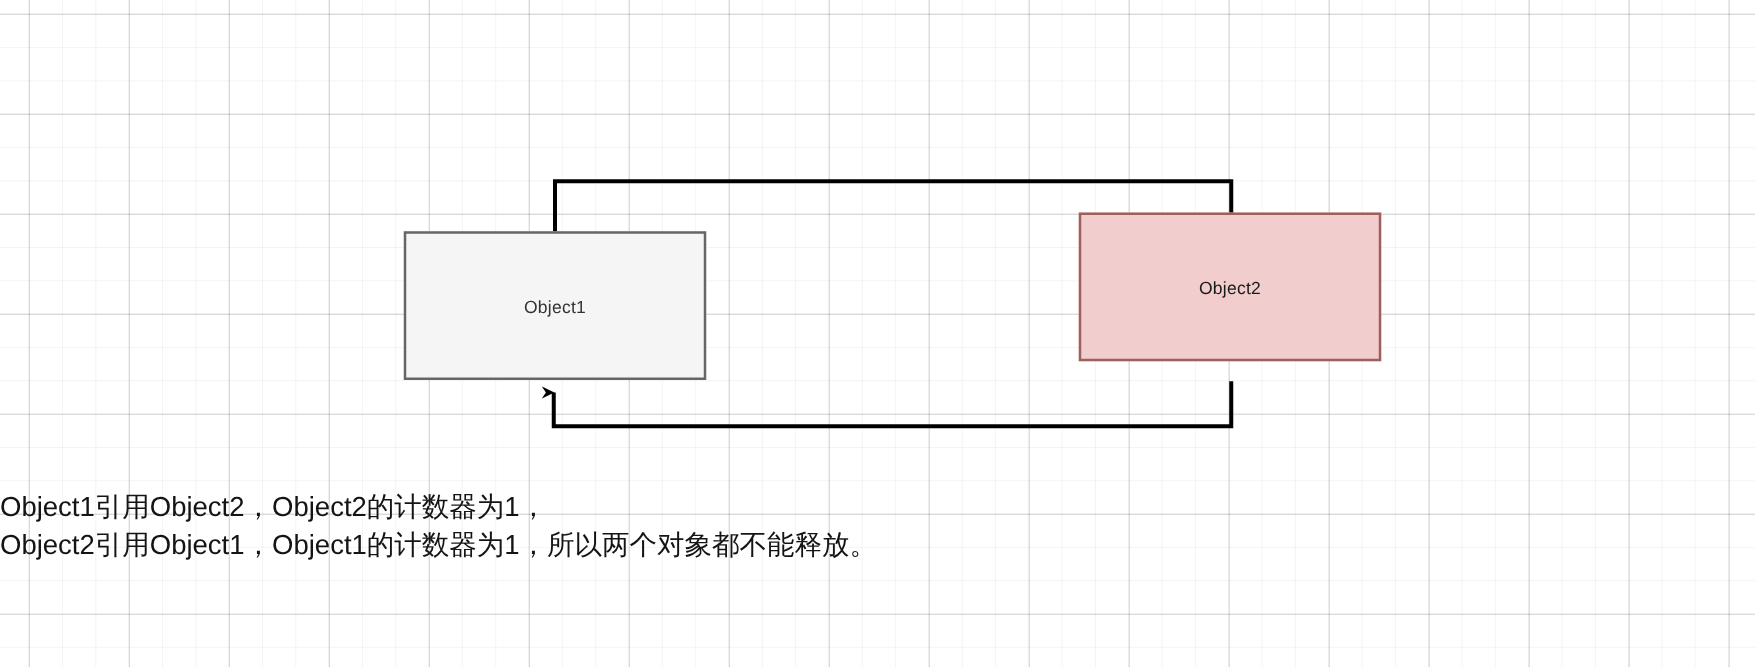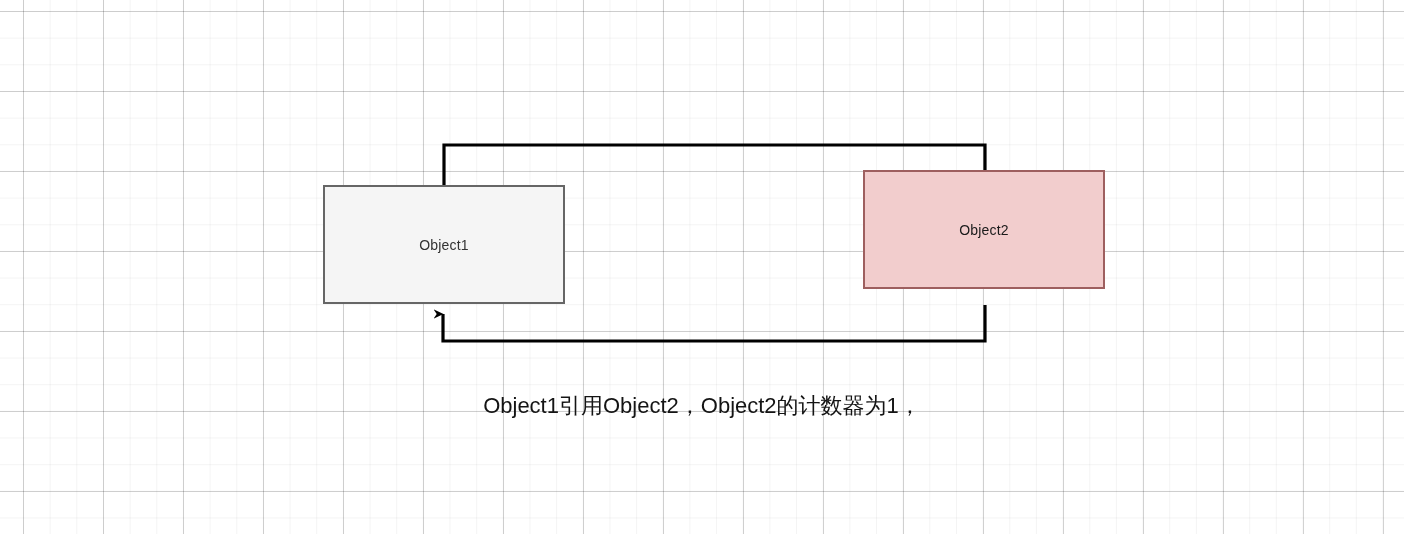--- a/index.html
+++ b/index.html
@@ -61,24 +61,23 @@
     left: 863px;
     top: 170px;
     width: 242px;
     height: 119px;
     background: #f2cdcd;
     border: 2px solid #9e5f5f;
     color: #1a1a1a;
   }
   #caption {
     position: absolute;
-    left: 12px;
+    left: 0;
     top: 391px;
     width: 1380px;
-    text-align: center;
     color: #141414;
     font-size: 22px;
     line-height: 30px;
     white-space: nowrap;
   }
   #caption .cap-line { display: block; }
   #watermark {
     position: absolute;
     right: 18px;
     bottom: 12px;
@@ -115,16 +114,17 @@
   <div class="node" id="node-object1">
     <span>Object1</span>
   </div>
 
   <div class="node" id="node-object2">
     <span>Object2</span>
   </div>
 
   <div id="caption">
     <span class="cap-line">Object1引用Object2，Object2的计数器为1，</span>
+    <span class="cap-line">Object2引用Object1，Object1的计数器为1，所以两个对象都不能释放。</span>
   </div>
 
 
 </div>
 
 </body></html>

